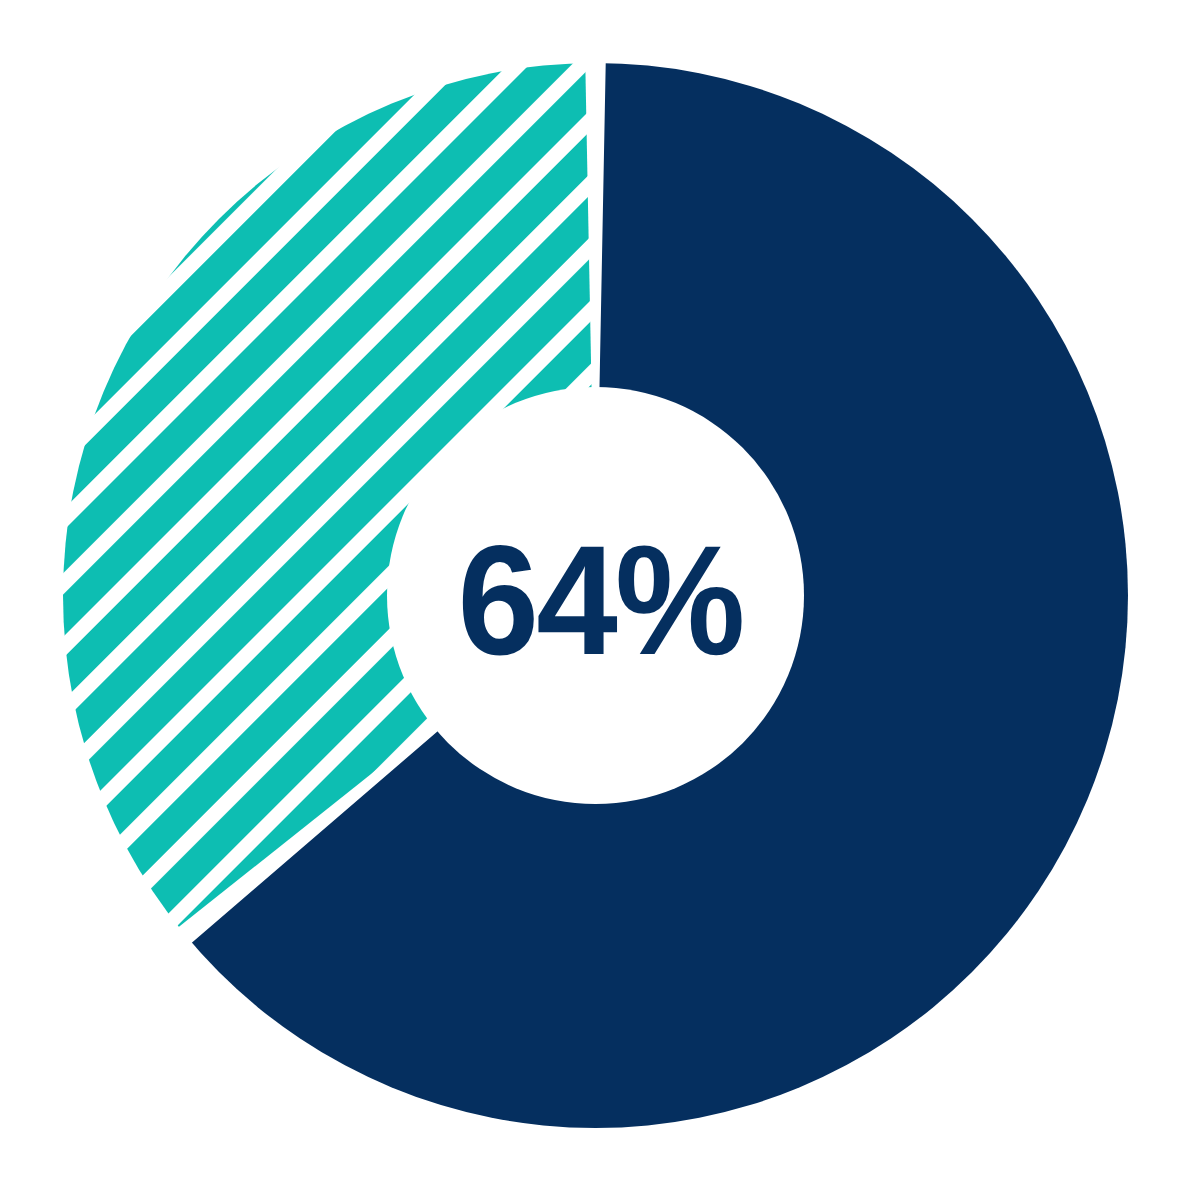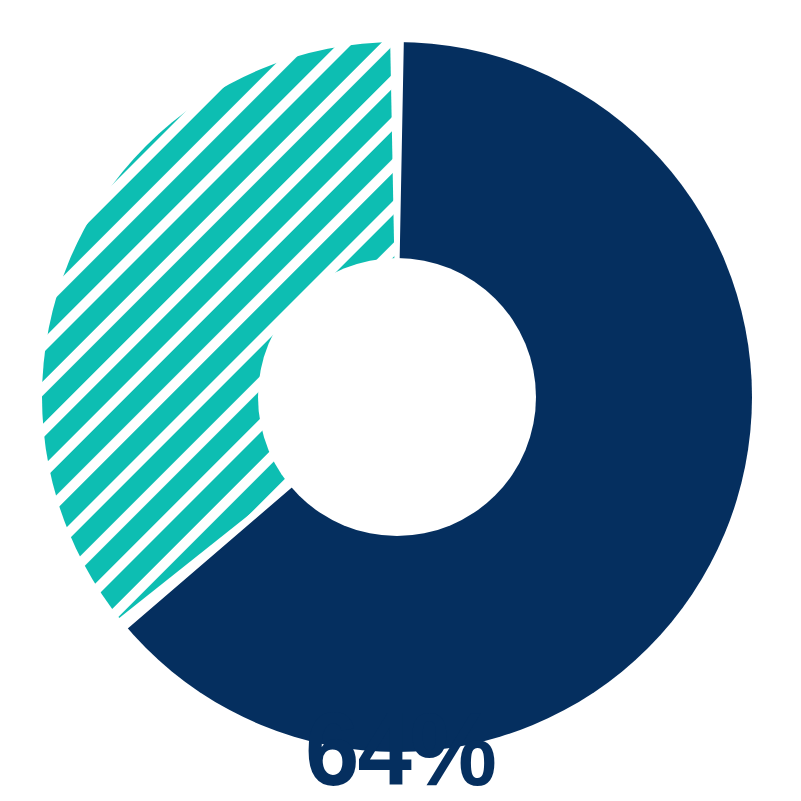--- a/index.html
+++ b/index.html
@@ -27,21 +27,21 @@
     height: 801px;
     display: block;
   }
   #center-label {
     position: absolute;
     left: 0;
     top: 0;
     width: 801px;
     height: 801px;
     display: flex;
-    align-items: flex-end;
+    align-items: center;
     justify-content: center;
     pointer-events: none;
   }
   #center-label-text {
     font-family: "Liberation Sans Narrow", "Liberation Sans", sans-serif;
     font-size: 104px;
     font-weight: bold;
     letter-spacing: -2px;
     line-height: 1;
     color: #052F5F;

